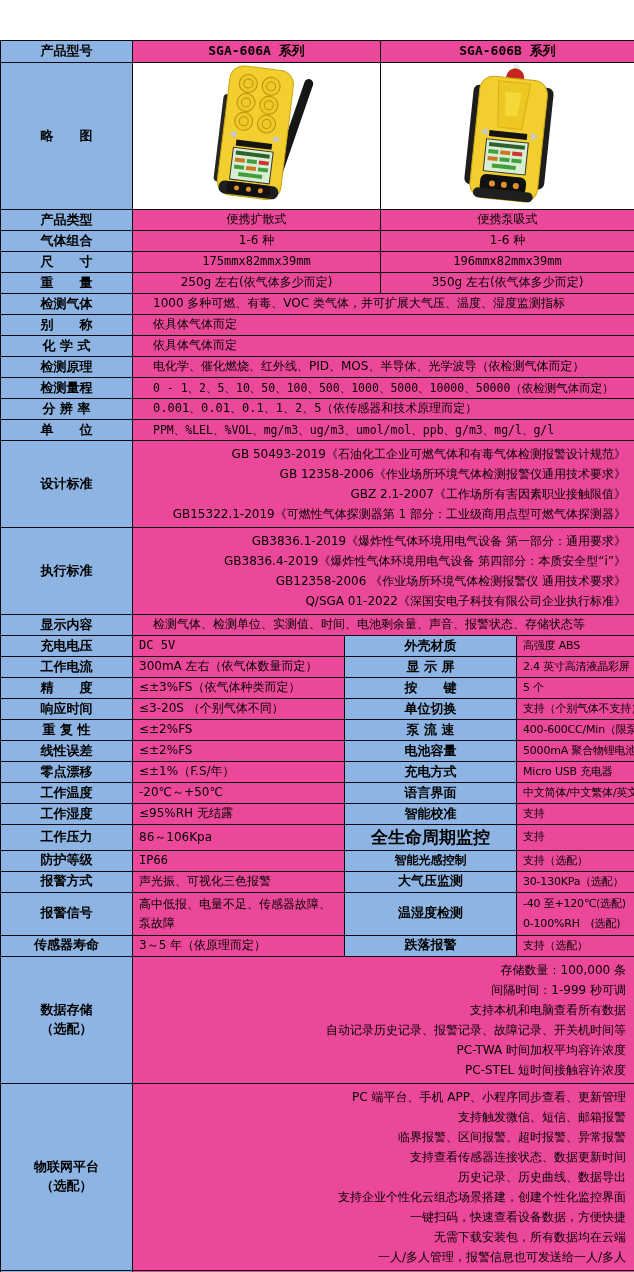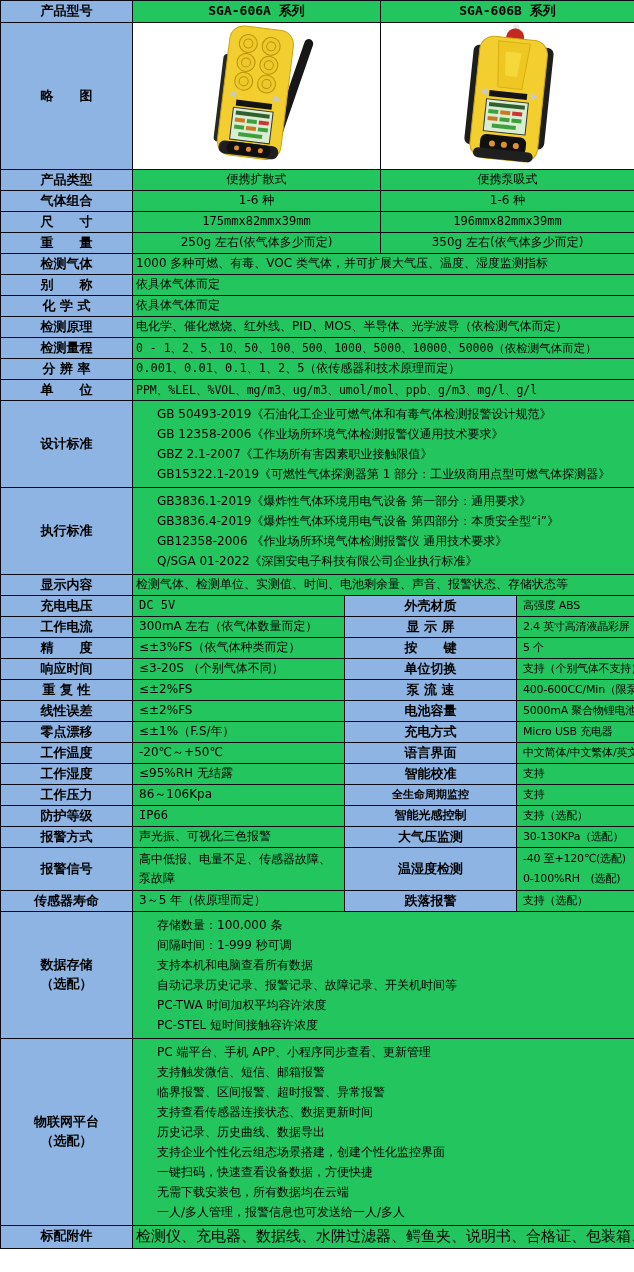--- a/index.html
+++ b/index.html
@@ -1,28 +1,28 @@
 <!DOCTYPE html>
 <html><head>
 <meta charset="utf-8">
 <style>
   html,body{margin:0;padding:0;background:#fff;}
   body{font-family:"DejaVu Sans","Liberation Sans",sans-serif;color:#000;}
   .sheet{width:634px;box-sizing:border-box;}
-  table{border-collapse:collapse;table-layout:fixed;width:634px;}
+  table{border-collapse:collapse;table-layout:fixed;width:634px;margin-top:40px;}
   td{border:1px solid #0a0a14;box-sizing:border-box;overflow:hidden;padding:0 4px;
      font-size:12px;line-height:1.45;vertical-align:middle;}
   tr{height:21px;}
   .lab{background:#8DB4E2;font-weight:bold;text-align:center;font-size:13px;padding:0 2px;}
-  .val{background:#22c55e;}
+  .val{background:#ec4899;}
   .vc{text-align:center;}
-  .vl{text-align:left;padding-left:3px;}
+  .vl{text-align:left;padding-left:20px;}
   .imgcell{background:#fff;padding:0;}
   .hdr td{font-weight:bold;font-size:13px;text-align:center;}
-  .multi{padding:3px 24px;}
+  .multi{padding:3px 8px;text-align:right;}
   .multi div{line-height:20px;white-space:nowrap;}
   .mono{font-family:"DejaVu Sans Mono","DejaVu Sans",sans-serif;}
   .v2{font-size:11px;white-space:nowrap;padding-left:6px;letter-spacing:-0.2px;}
   .v1{padding-left:6px;white-space:nowrap;margin-top:9px;}
   .wrap1{white-space:normal;}
   .tight div{line-height:20px;}
   .imgbox{width:100%;height:146px;display:flex;align-items:center;justify-content:center;}
   table + table{margin-top:-1px;}
 </style>
 </head>
@@ -263,21 +263,21 @@
     </tr>
     <tr>
       <td class="lab">工作湿度</td>
       <td class="val v1">≤95%RH 无结露</td>
       <td class="lab">智能校准</td>
       <td class="val v2">支持</td>
     </tr>
     <tr>
       <td class="lab">工作压力</td>
       <td class="val v1">86～106Kpa</td>
-      <td class="lab" style="font-size:11px">全生命周期监控</td>
+      <td class="lab" style="font-size:17px">全生命周期监控</td>
       <td class="val v2">支持</td>
     </tr>
     <tr>
       <td class="lab">防护等级</td>
       <td class="val v1 mono">IP66</td>
       <td class="lab" style="font-size:12px">智能光感控制</td>
       <td class="val v2">支持（选配）</td>
     </tr>
     <tr>
       <td class="lab">报警方式</td>

